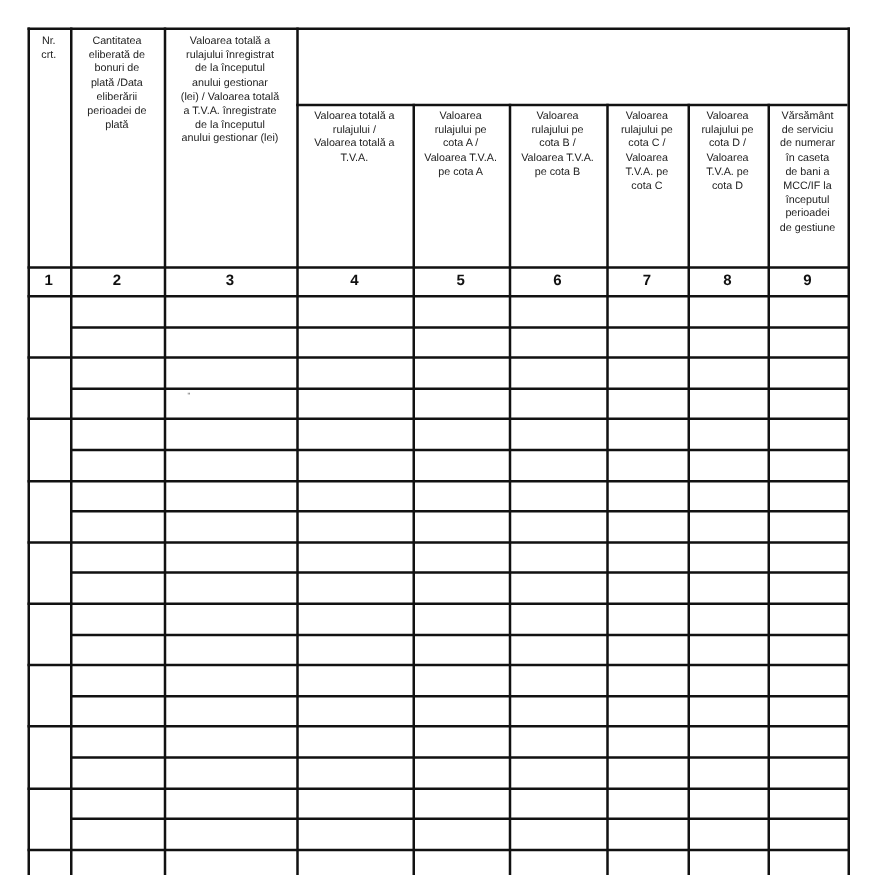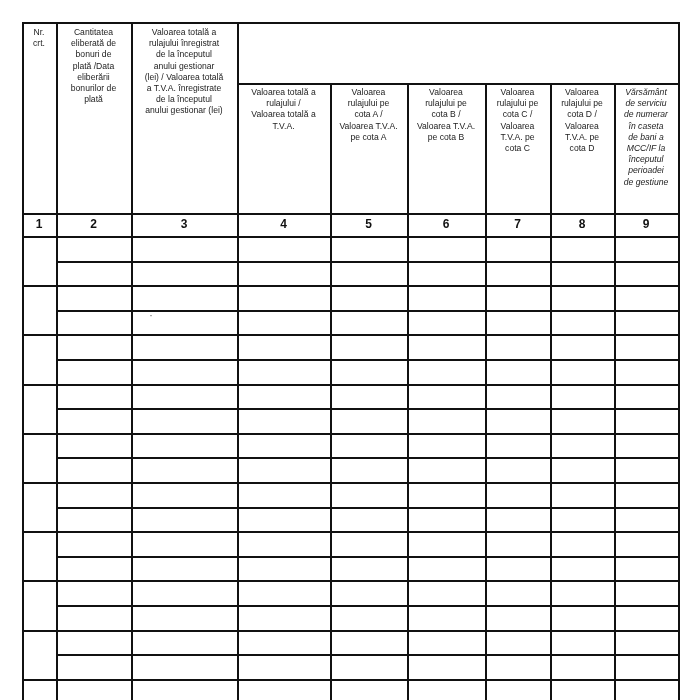--- a/index.html
+++ b/index.html
@@ -17,21 +17,21 @@
 
 <div id="sheet">
 
   <div class="hcell" style="left:22px; top:27px; width:34px;">Nr.
 crt.</div>
   <div class="hcell" style="left:56px; top:27px; width:75px;">Cantitatea
 eliberată de
 bonuri de
 plată /Data
 eliberării
-bonurilor de
+perioadei de
 plată</div>
   <div class="hcell" style="left:131px; top:27px; width:106px;">Valoarea totală a
 rulajului înregistrat
 de la începutul
 anului gestionar
 (lei) / Valoarea totală
 a T.V.A. înregistrate
 de la începutul
 anului gestionar (lei)</div>
   <div class="hcell" style="left:237px; top:87px; width:93px;">Valoarea totală a
@@ -53,21 +53,21 @@
 cota C /
 Valoarea
 T.V.A. pe
 cota C</div>
   <div class="hcell" style="left:550px; top:87px; width:64px;">Valoarea
 rulajului pe
 cota D /
 Valoarea
 T.V.A. pe
 cota D</div>
-  <div class="hcell" style="left:614px; top:87px; width:64px;font-style:italic;">Vărsământ
+  <div class="hcell" style="left:614px; top:87px; width:64px;">Vărsământ
 de serviciu
 de numerar
 în caseta
 de bani a
 MCC/IF la
 începutul
 perioadei
 de gestiune</div>
 
   <div class="num" style="left:22px; top:217px; width:34px;">1</div>

